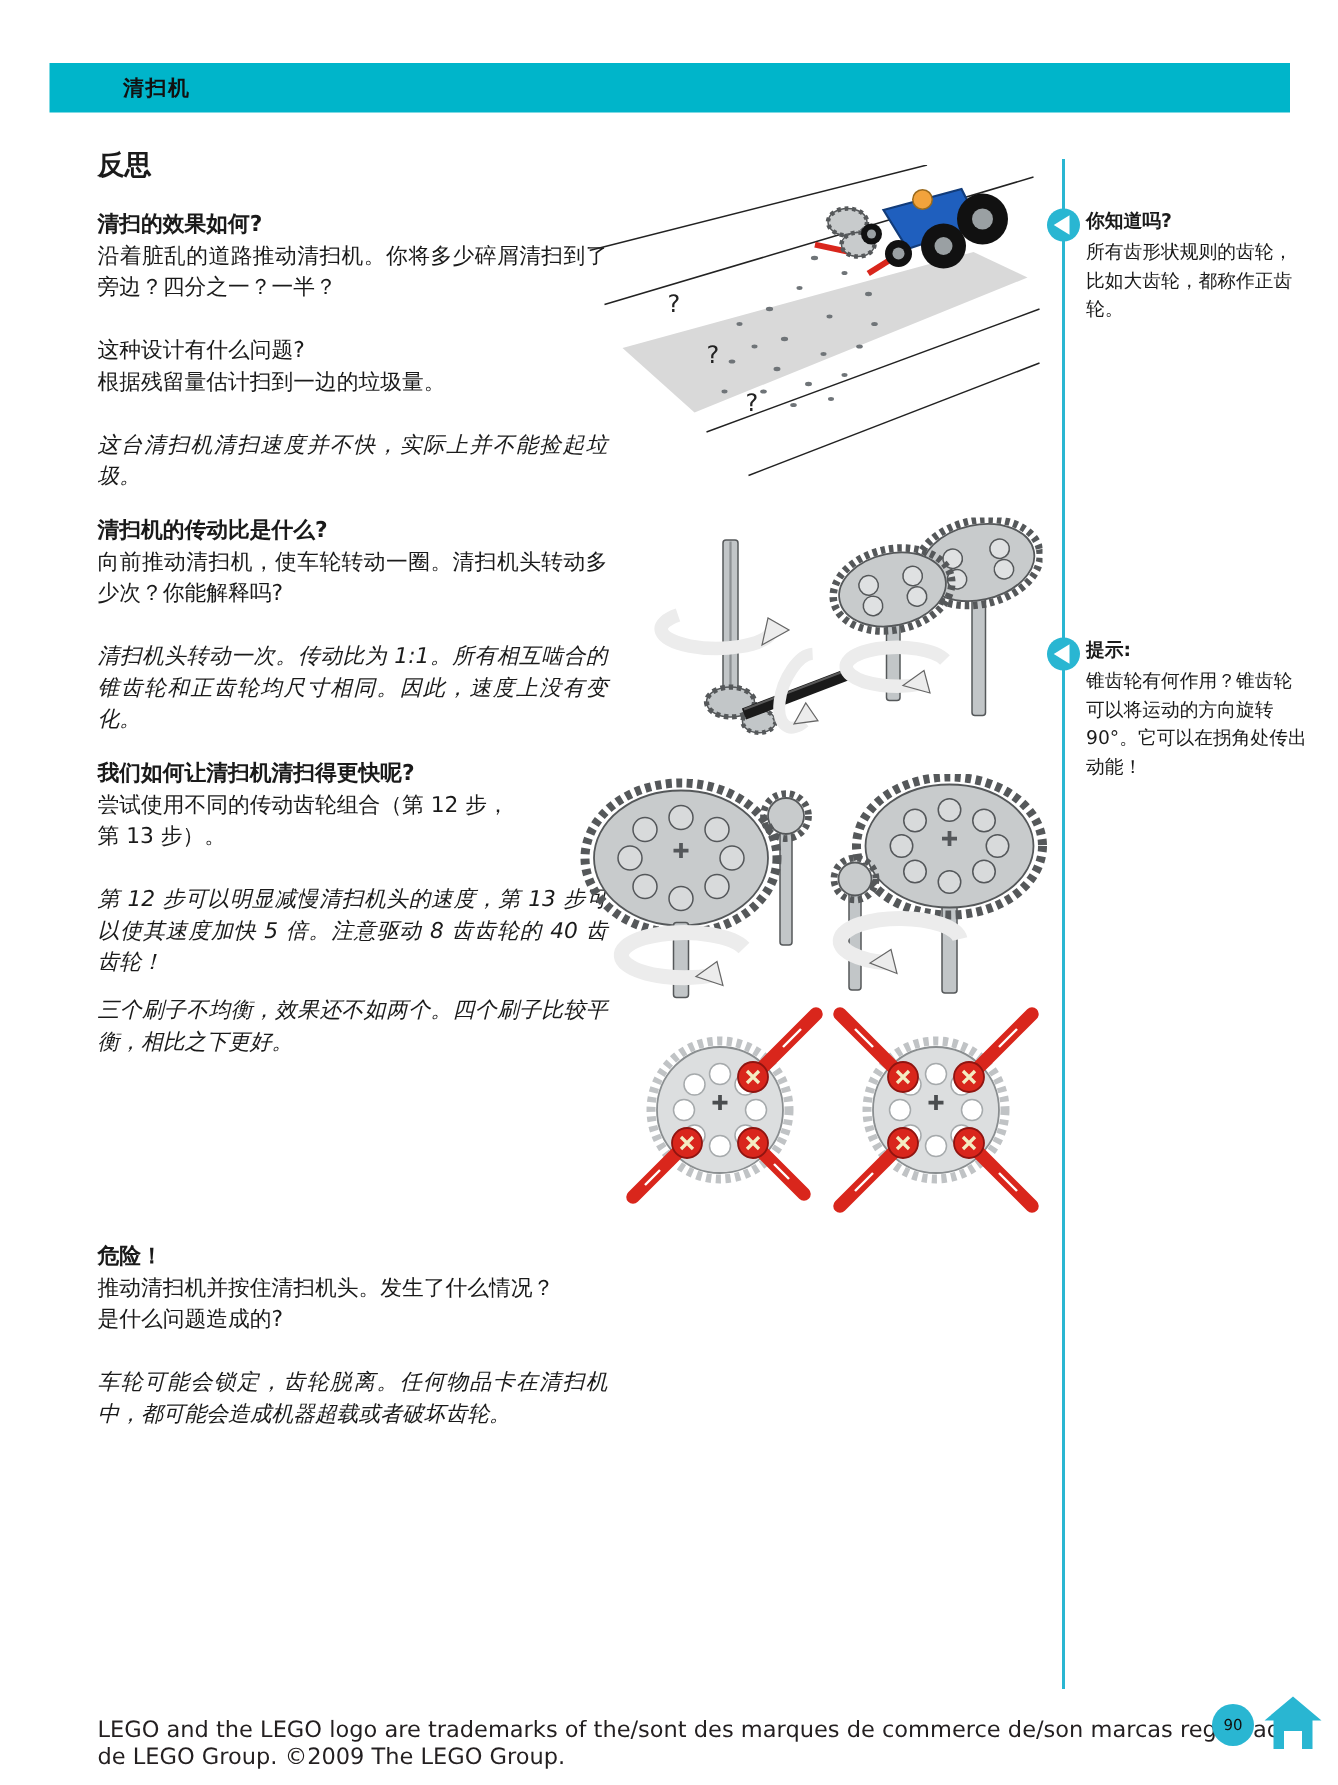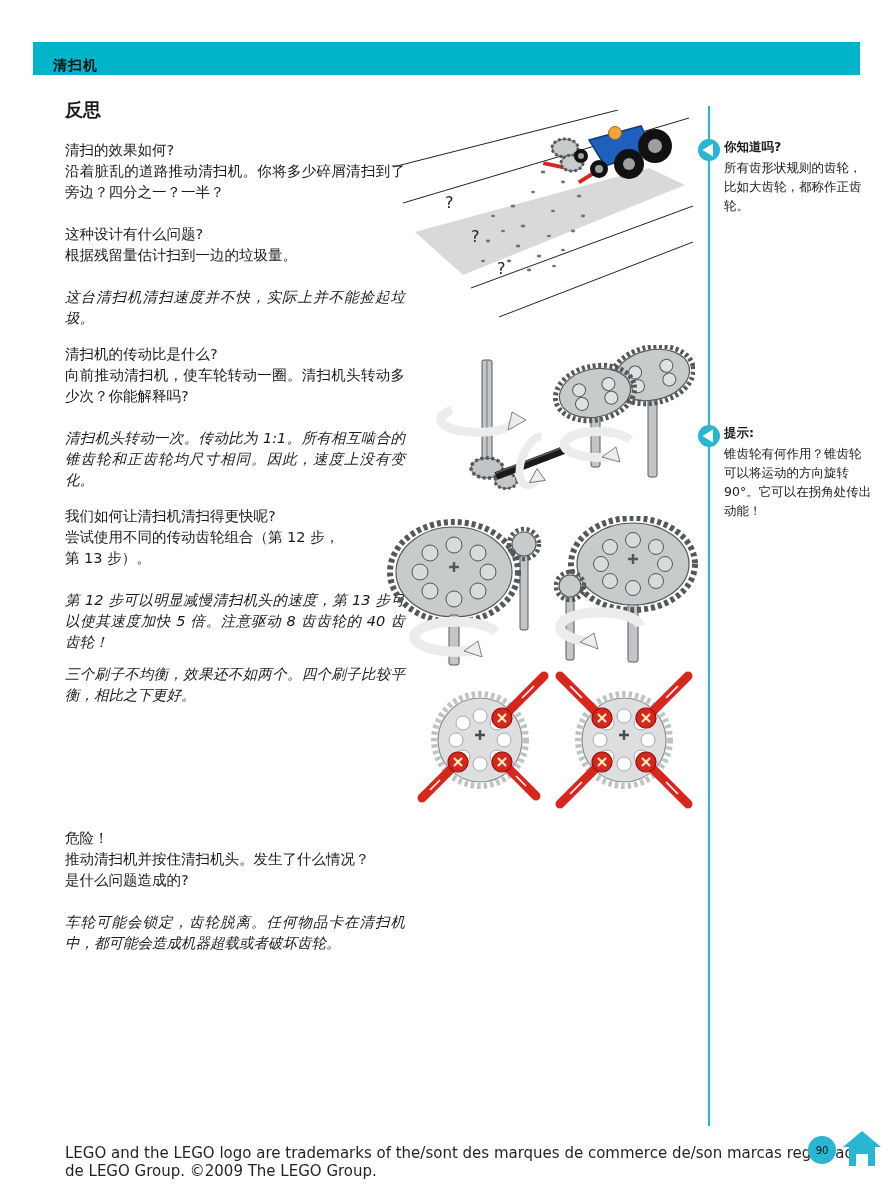--- a/index.html
+++ b/index.html
@@ -1,27 +1,27 @@
 <!DOCTYPE html>
 <html><head>
 <meta charset="utf-8">
 <style>
   * { margin:0; padding:0; box-sizing:border-box; }
   html,body { background:#ffffff; }
   body { font-family:"DejaVu Sans","Liberation Sans",sans-serif; color:#1a1a1a; }
   .page { position:relative; width:892px; height:1190px; background:#fff; overflow:hidden; }
 
   .header-bar { position:absolute; left:33px; top:42px; width:827px; height:33px;
-    background:#00b5ca; display:flex; align-items:flex-end; padding-left:20px; }
+    background:#00b5ca; display:flex; align-items:center; padding-left:49px; }
   .header-title { font-size:14px; font-weight:bold; color:#111; letter-spacing:1px; }
 
   .page-title { position:absolute; left:65px; top:98px; font-size:18px; font-weight:bold;text-align:right; }
 
   .main-col { position:absolute; left:65px; width:340px; }
-  .main-col h3 { font-size:14.5px; font-weight:normal; line-height:21px; }
+  .main-col h3 { font-size:14.5px; font-weight:bold; line-height:21px; }
   .main-col p { font-size:14.5px; line-height:21px; margin:0 0 21px 0;
     white-space:pre-line; text-align:justify; }
   .main-col p.answer { font-style:italic; }
   .main-col p:last-child { margin-bottom:0; }
 
   .v-rule { position:absolute; left:708px; top:106px; width:2px; height:1020px; background:#29b6d2; }
 
   .callout { position:absolute; left:724px; width:148px; }
   .callout .c-title { font-size:12.5px; font-weight:bold; line-height:19px; margin-bottom:2px; }
   .callout .c-body { font-size:12.5px; line-height:19px; }

